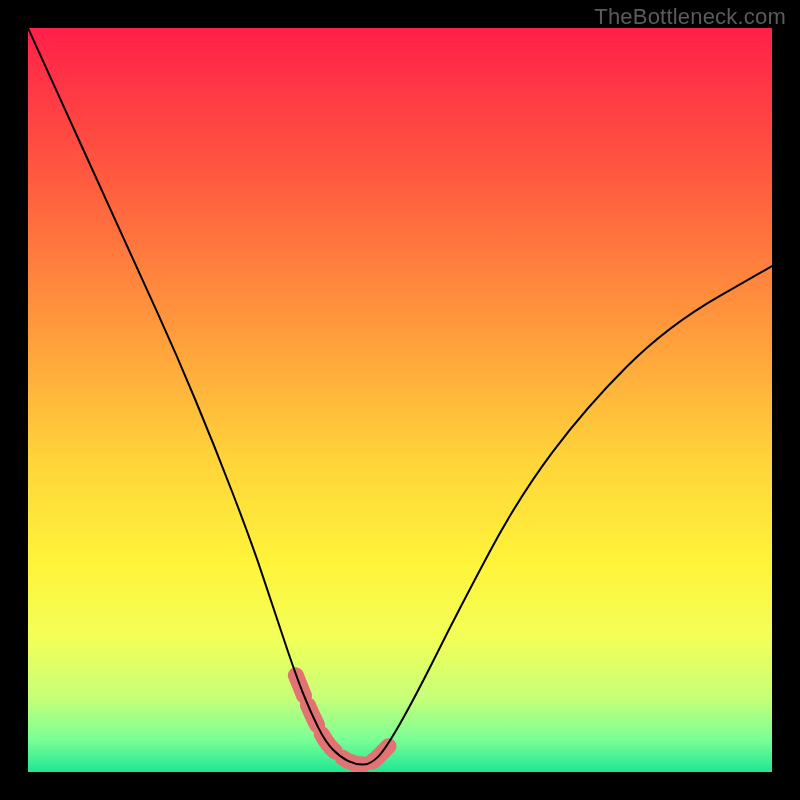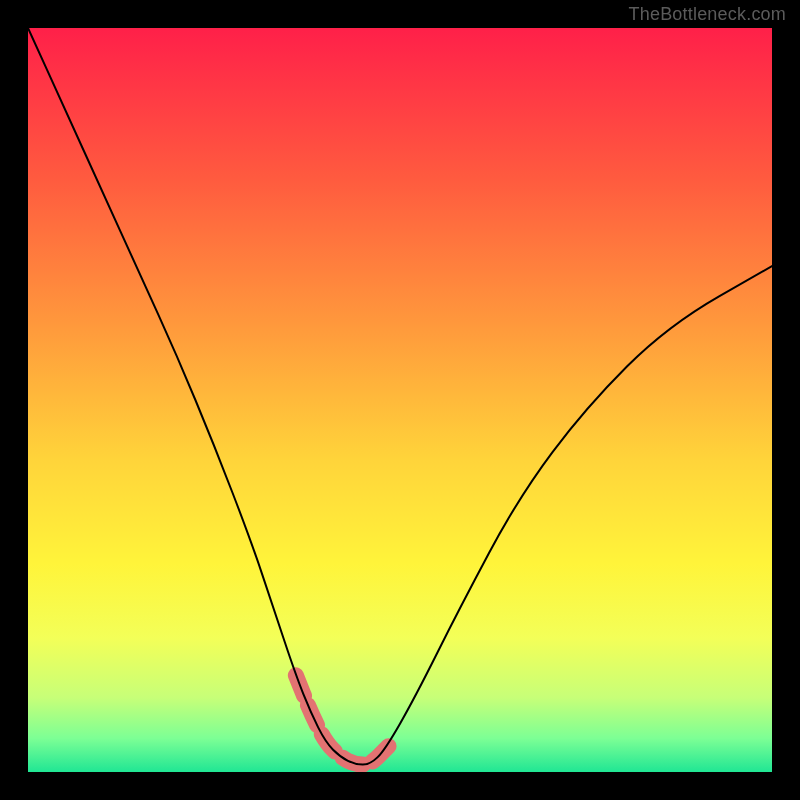--- a/index.html
+++ b/index.html
@@ -33,21 +33,21 @@
     position: absolute;
     inset: 0;
     width: 100%;
     height: 100%;
   }
   .watermark {
     position: absolute;
     top: 4px;
     right: 14px;
     color: #5b5b5b;
-    font-size: 18px;
+    font-size: 22px;
     font-weight: 500;
     letter-spacing: 0.2px;
   }
 </style>
 </head>
 <body>
 
 <div class="stage">
 
   <div class="watermark">TheBottleneck.com</div>

